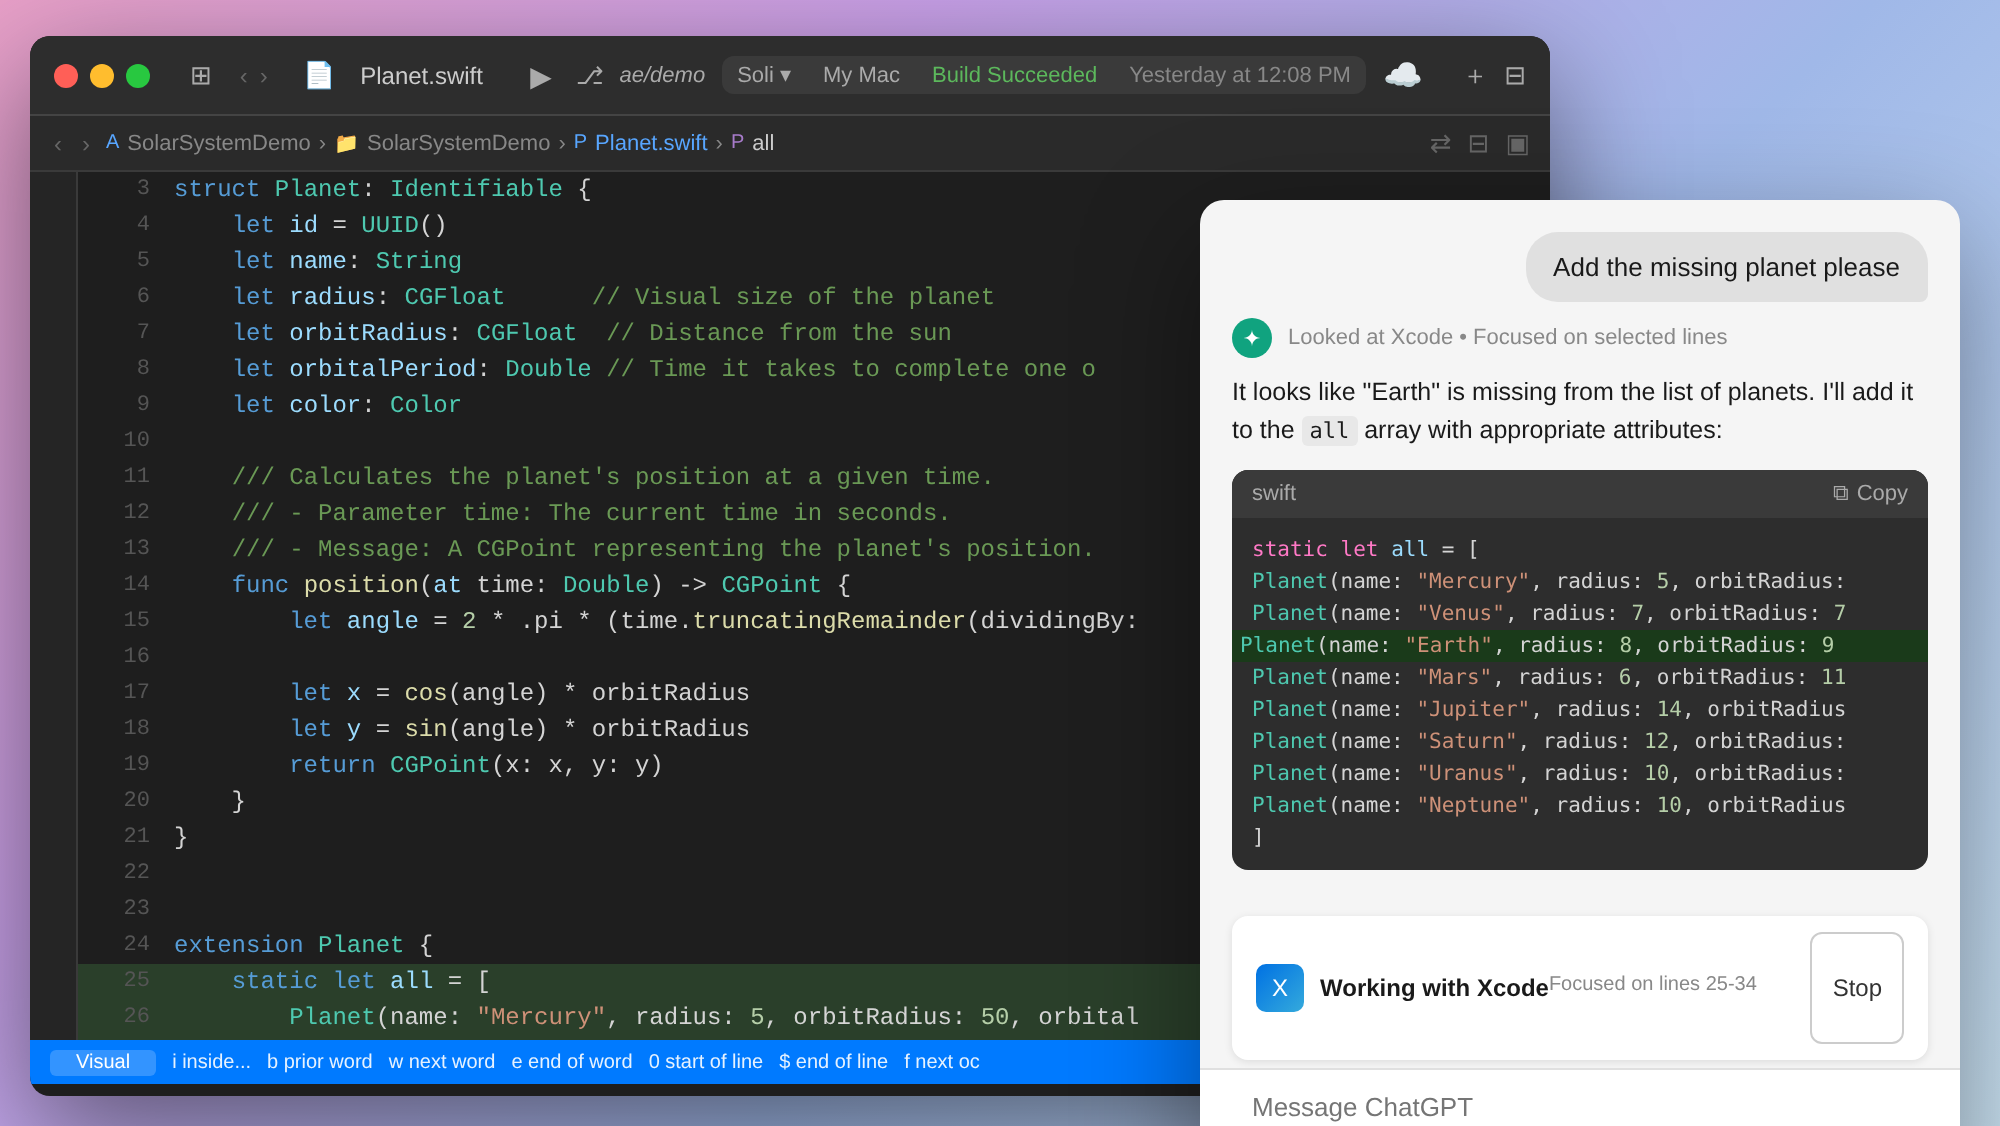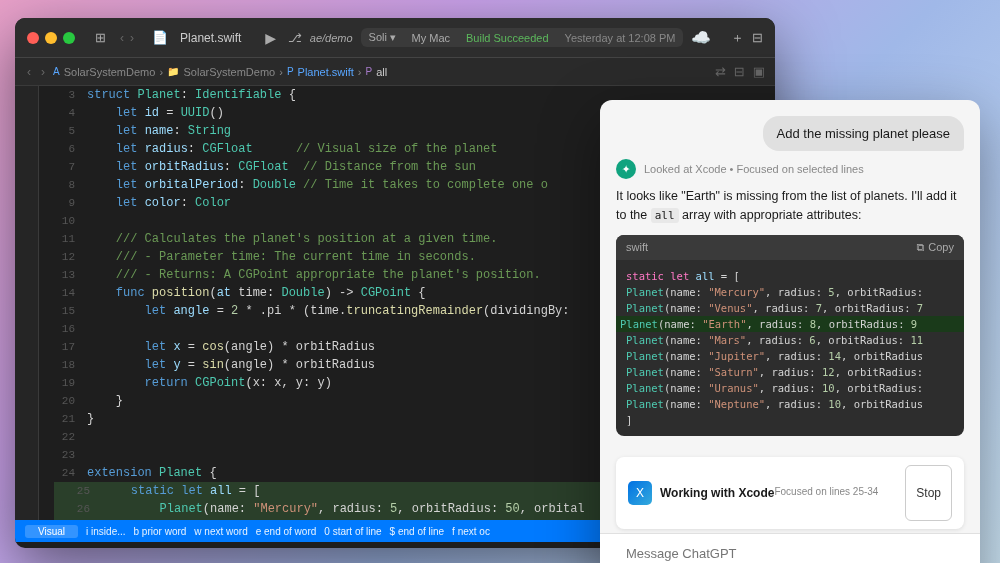--- a/index.html
+++ b/index.html
@@ -168,21 +168,21 @@
       font-size: 12px;
       text-align: right;
     }
     .kw2 { color: #569cd6; }
     .type { color: #4ec9b0; }
     .str { color: #ce9178; }
     .num { color: #b5cea8; }
     .comment { color: #6a9955; }
     .func-name { color: #dcdcaa; }
     .param { color: #9cdcfe; }
-    .highlight-line { background: #2a3f2a; margin-left: 15px; }
+    .highlight-line { background: #2a3f2a; }
 
     
     .bottom-bar {
       height: 22px;
       background: #007aff;
       display: flex;
       align-items: center;
       padding: 0 10px;
       gap: 8px;
     }
@@ -523,21 +523,21 @@
       <div class="code-line">
         <span class="line-num">11</span>
         <span class="code-content">    <span class="comment">/// Calculates the planet's position at a given time.</span></span>
       </div>
       <div class="code-line">
         <span class="line-num">12</span>
         <span class="code-content">    <span class="comment">/// - Parameter time: The current time in seconds.</span></span>
       </div>
       <div class="code-line">
         <span class="line-num">13</span>
-        <span class="code-content">    <span class="comment">/// - Returns: A CGPoint appropriate the planet's position.</span></span>
+        <span class="code-content">    <span class="comment">/// - Message: A CGPoint representing the planet's position.</span></span>
       </div>
       <div class="code-line">
         <span class="line-num">14</span>
         <span class="code-content">    <span class="kw2">func</span> <span class="func-name">position</span>(<span class="param">at</span> time: <span class="type">Double</span>) -&gt; <span class="type">CGPoint</span> {</span>
       </div>
       <div class="code-line">
         <span class="line-num">15</span>
         <span class="code-content">        <span class="kw2">let</span> <span class="param">angle</span> = <span class="num">2</span> * .pi * (time.<span class="func-name">truncatingRemainder</span>(dividingBy:</span>
       </div>
       <div class="code-line">

